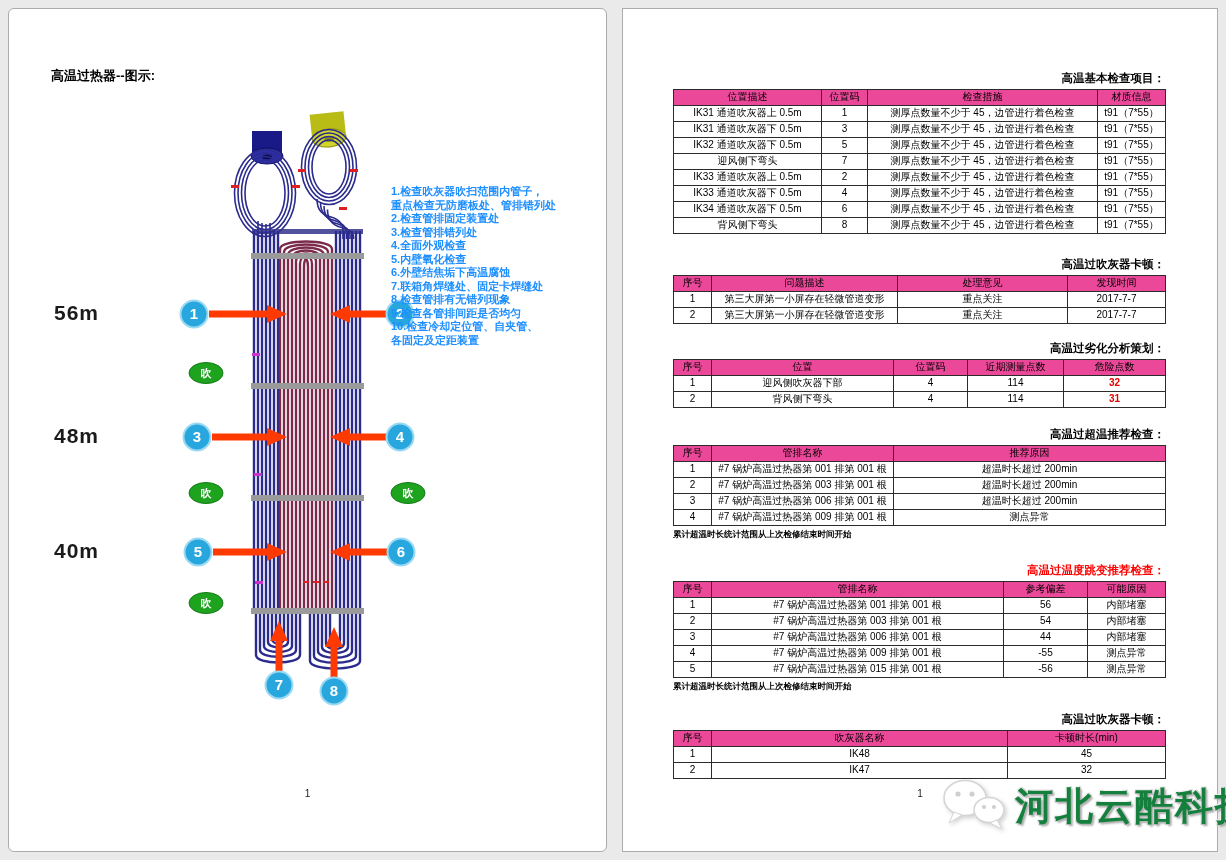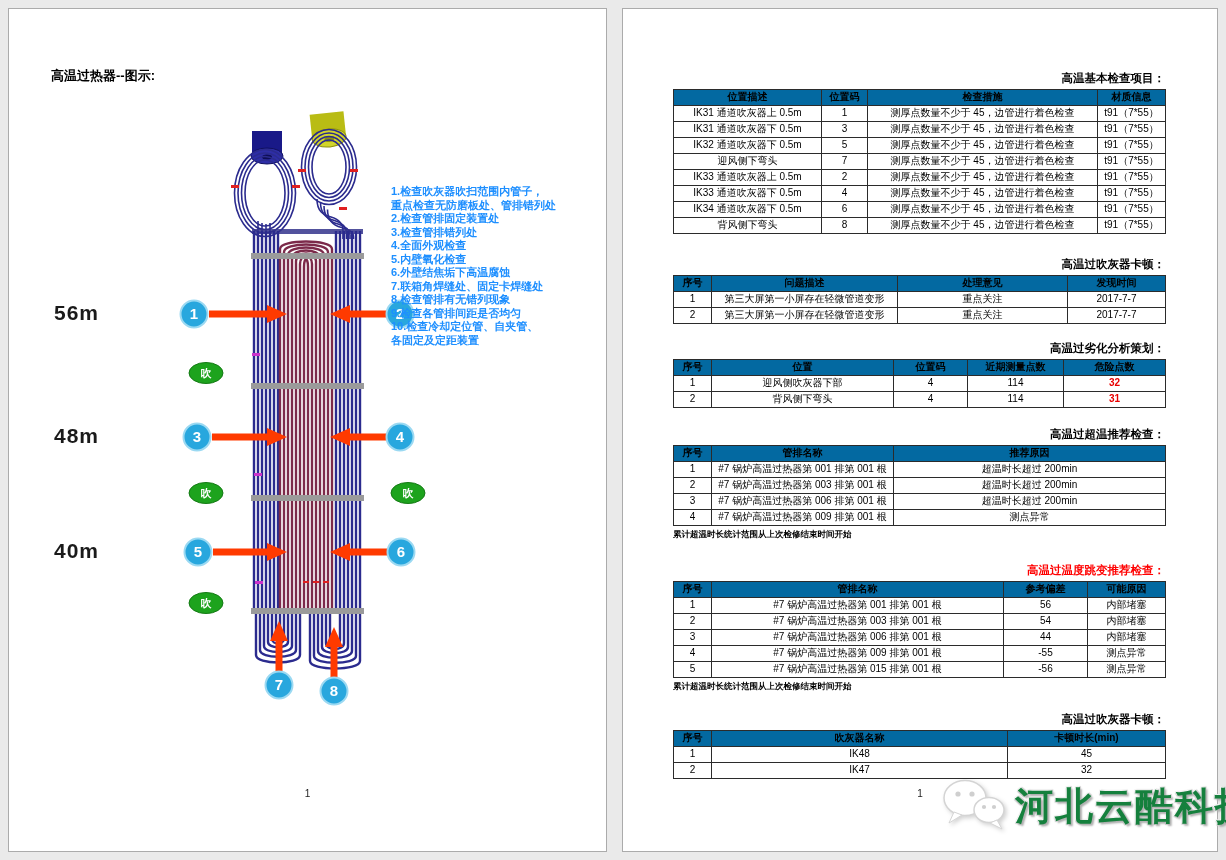--- a/index.html
+++ b/index.html
@@ -2,38 +2,38 @@
 <html><head>
 <meta charset="utf-8">
 <style>
   html,body{margin:0;padding:0;}
   body{
     width:1226px;height:860px;overflow:hidden;background:#eaeaea;
     font-family:"Liberation Sans","DejaVu Sans",sans-serif;color:#111;
     position:relative;
   }
   .page{position:absolute;top:8px;height:844px;background:#ffffff;border:1px solid #ababab;box-sizing:border-box;}
-  .page-left{left:8px;width:599px;}
+  .page-left{left:8px;width:599px;border-radius:6px;}
   .page-right{left:622px;width:596px;}
 
   
   .doc-title{position:absolute;left:42px;top:58px;font-size:13px;font-weight:700;color:#000;}
   .diagram-svg{position:absolute;left:0;top:0;}
   .height-label{position:absolute;left:45px;width:70px;font-size:21px;font-weight:700;color:#1a1a1a;letter-spacing:1px;}
   .annot{position:absolute;left:382px;top:176px;width:212px;font-size:11px;line-height:13.5px;color:#1e8fff;font-weight:600;}
   .annot div{white-space:nowrap;}
   .page-num{position:absolute;bottom:52px;width:100%;text-align:center;font-size:10px;color:#222;}
 
   
   .section{position:absolute;left:50px;width:492px;}
   .tbl-title{font-size:11.5px;font-weight:700;color:#000;margin-bottom:3px;text-align:right;}
   .tbl-title.red{color:#ff0000;margin-left:12px;}
   table.tbl{border-collapse:collapse;table-layout:fixed;width:492px;font-size:10px;color:#000;}
   table.tbl th,table.tbl td{border:1px solid #2b2b2b;height:15px;padding:0 3px;text-align:center;overflow:hidden;white-space:nowrap;line-height:1.05;}
-  table.tbl th{background:#0369a1;font-weight:700;}
+  table.tbl th{background:#ec4899;font-weight:400;}
   td.al{text-align:left;padding-left:5px;}
   td.red{color:#e80000;font-weight:700;}
   .tbl-note{font-size:8.5px;font-weight:700;color:#000;margin-top:3px;}
 
   .watermark{position:absolute;left:318px;top:768px;display:flex;align-items:center;gap:8px;}
   .watermark-text{
     font-size:38px;font-weight:800;color:#15803d;letter-spacing:2px;white-space:nowrap;
     text-shadow:2px 2px 2px #aeaeae,-1px -1px 0 #f2f2f2,1px -1px 1px #cfcfcf,-1px 1px 1px #cfcfcf;
   }
 </style>

